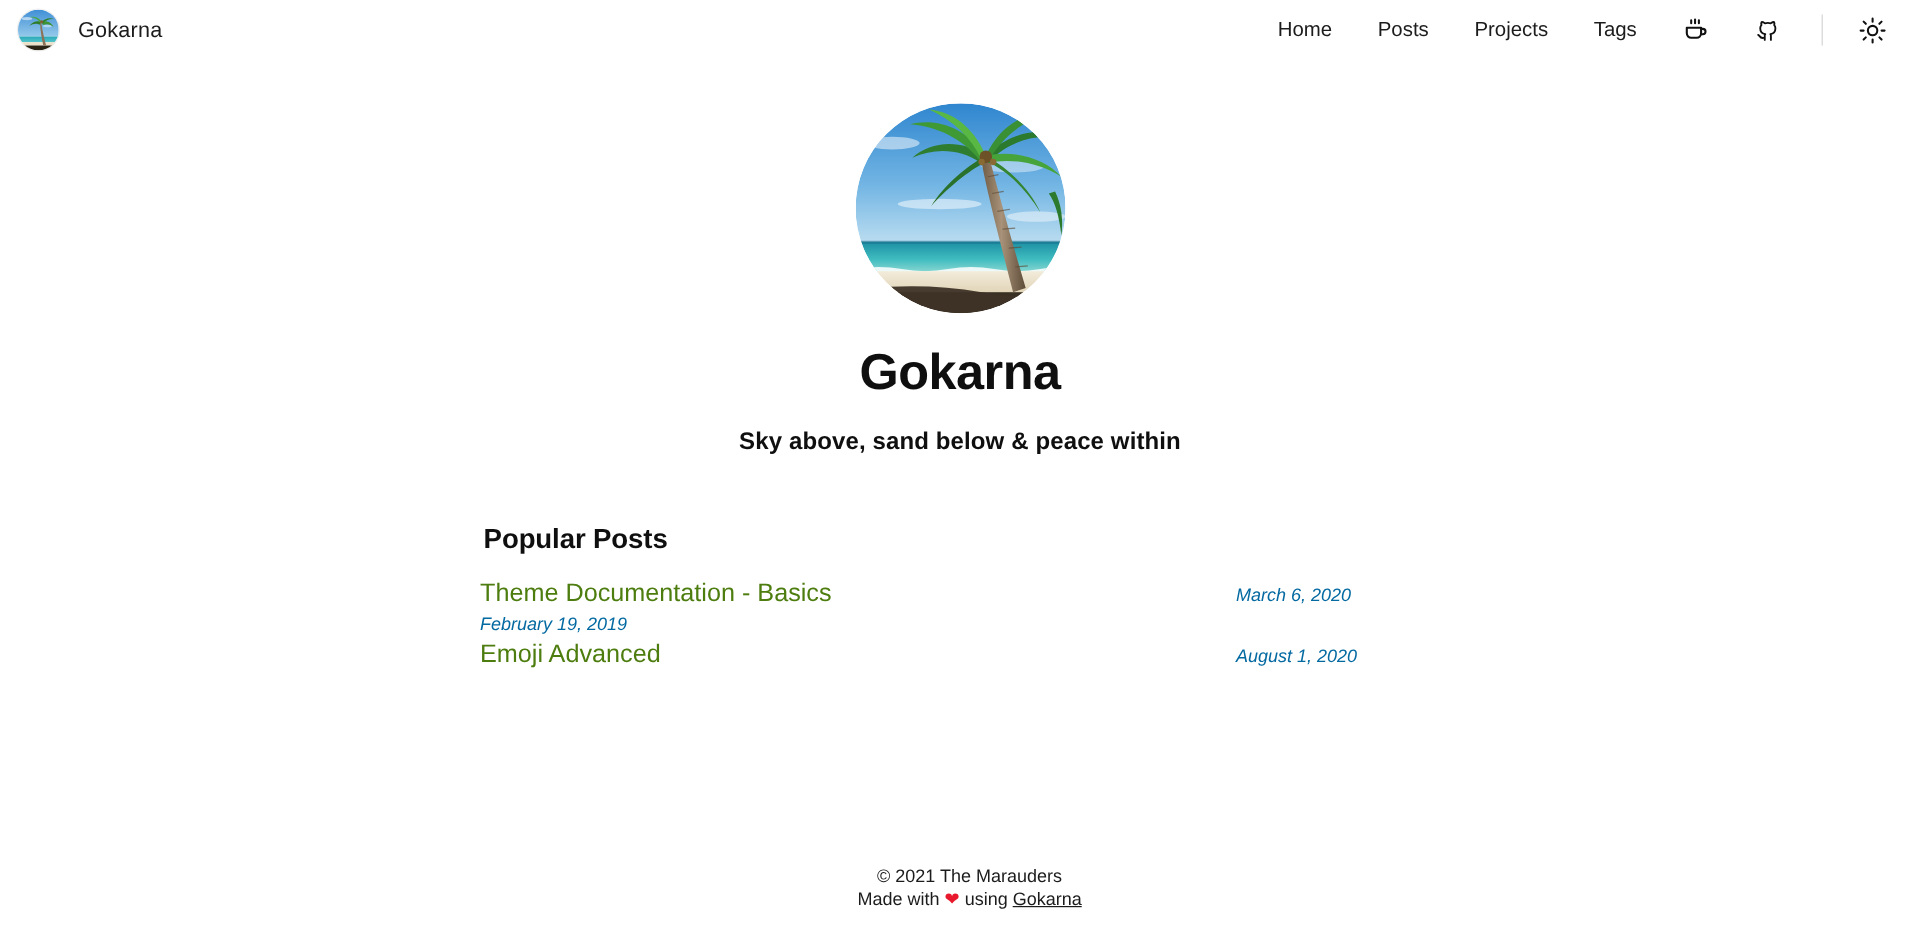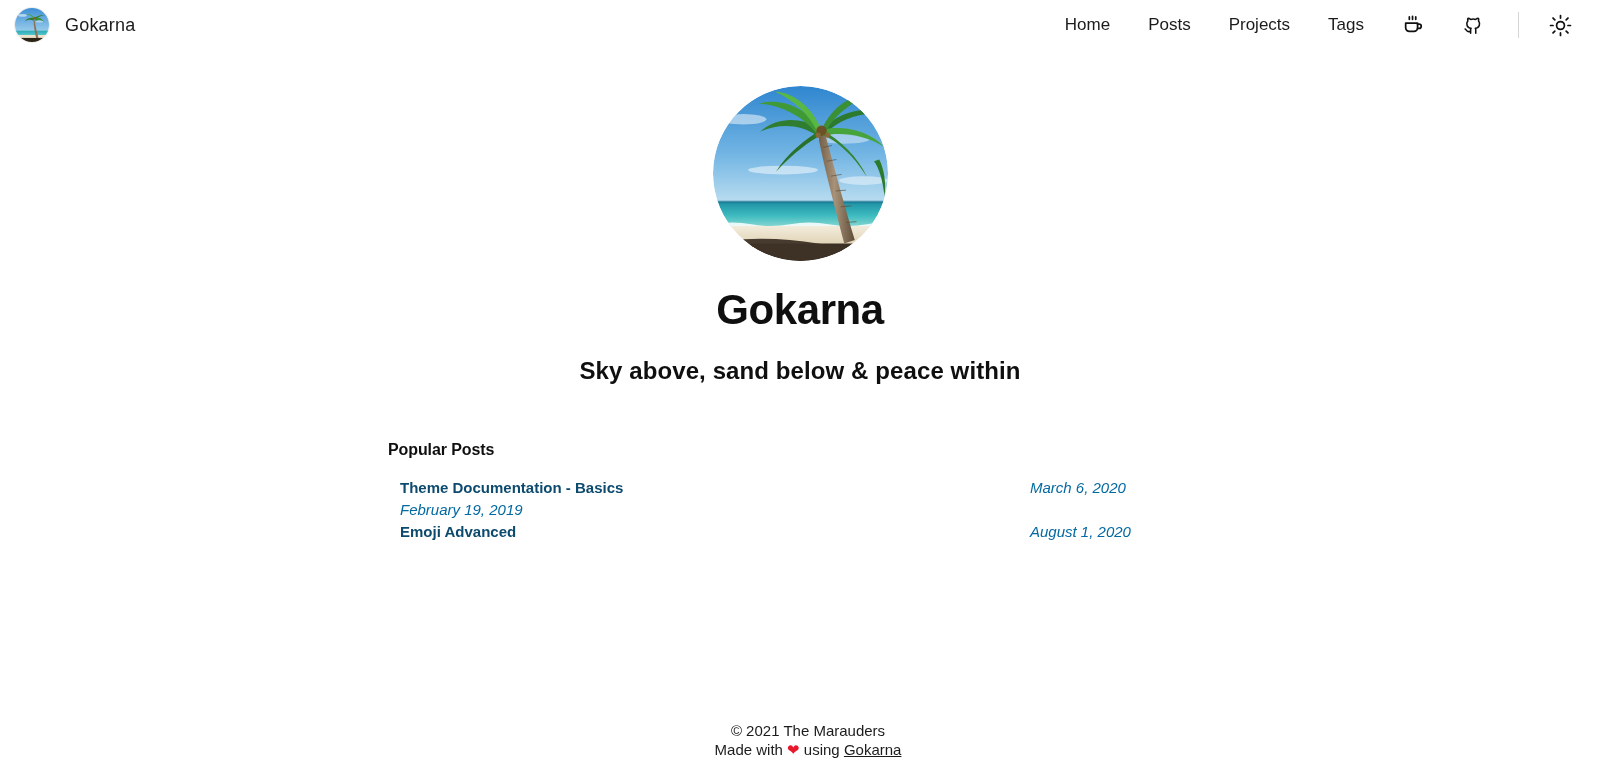--- a/index.html
+++ b/index.html
@@ -100,55 +100,54 @@
   .hero-title {
     margin: 26px 0 0 0;
     font-size: 42px;
     font-weight: 700;
     letter-spacing: -0.4px;
     color: #0f0f0f;
     line-height: 1.1;
   }
   .hero-tagline {
     margin: 24px 0 0 0;
-    font-size: 24px;
+    font-size: 20px;
     font-weight: 700;
     color: #0f0f0f;
     letter-spacing: 0.1px;
   }
 
   
   .posts-section {
     width: 800px;
     margin: 56px auto 0 380px;
   }
   .section-title {
-    font-size: 16px;
+    font-size: 23px;
     font-weight: 700;
     color: #0f0f0f;
-    margin: 0 0 18px 8px;
+    margin: 0 0 18px 23px;
     letter-spacing: -0.1px;
   }
   .post-list {
     list-style: none;
     margin: 0;
     padding: 0;
   }
   .post-row {
     display: flex;
     align-items: baseline;
     padding: 2px 0 3px 20px;
   }
   .post-title {
     flex: 0 0 630px;
-    font-size: 15px;
-    color: #0c4a6e;
+    font-size: 21px;
+    color: #4d7c0f;
     text-decoration: none;
     white-space: nowrap;
-    font-weight: bold;
   }
   .post-date {
     font-size: 15px;
     color: #0369a1;
     white-space: nowrap;
     font-style: italic;
   }
 
   
   .site-footer {

